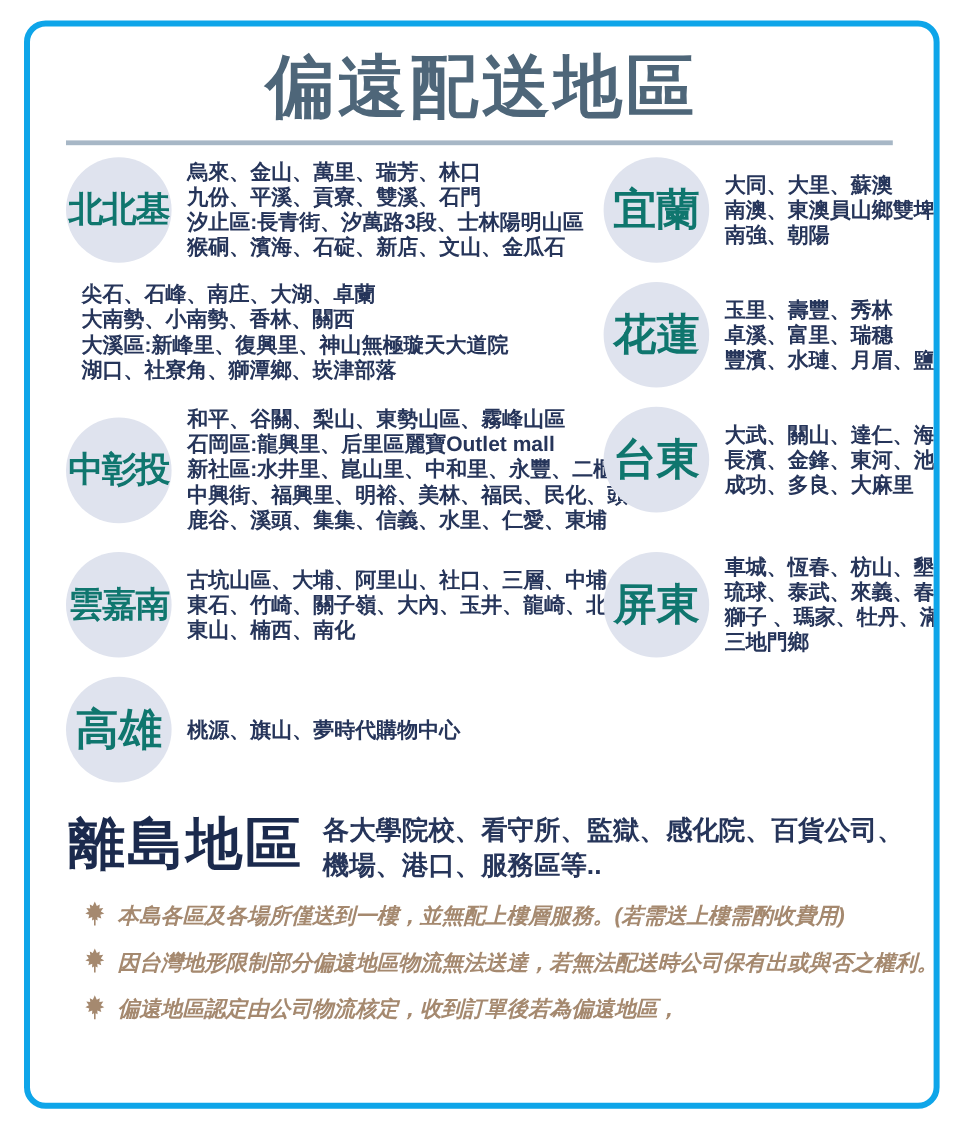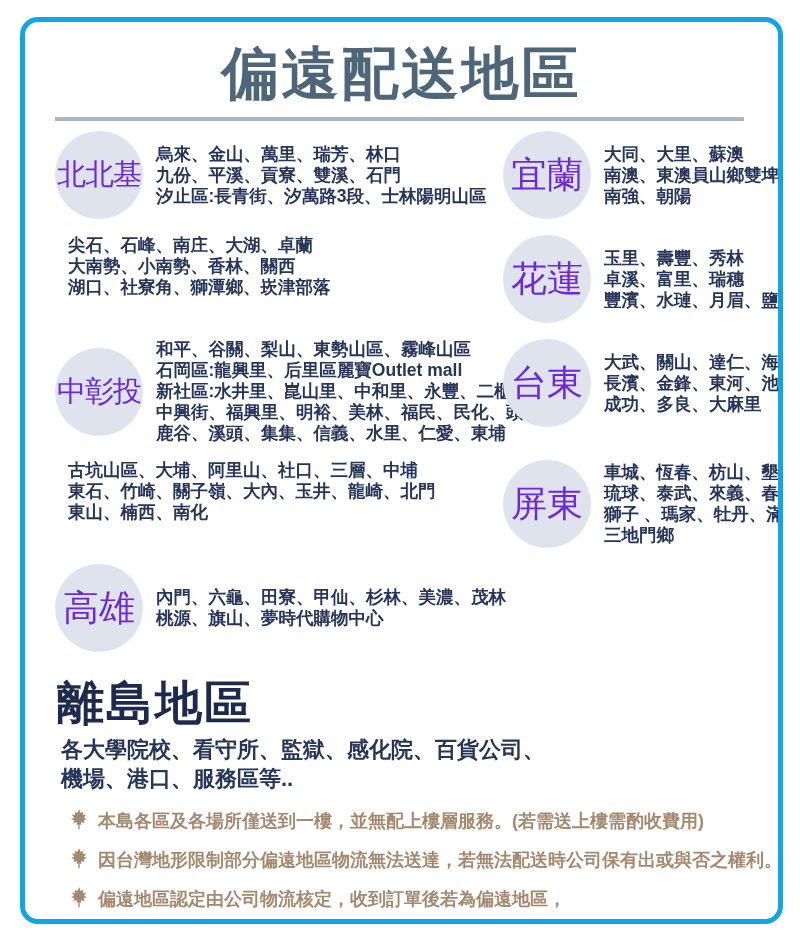--- a/index.html
+++ b/index.html
@@ -30,43 +30,43 @@
     margin-top:8px; letter-spacing:1px;
   }
   
   .rows { padding:10px 0 0 30px; }
   .row { display:flex; align-items:flex-start; margin-bottom:16px; }
   .cell { display:flex; align-items:center; }
   .cell-left { width:448px; flex:none; }
   .cell-right { flex:1; }
   .badge {
     width:88px; height:88px; border-radius:50%; background:#dfe3ee;
-    color:#6d28d9; font-weight:normal; flex:none;
+    color:#0f766e; font-weight:bold; flex:none;
     display:flex; align-items:center; justify-content:center;
   }
   .badge.ch3 { font-size:29px; letter-spacing:-1px; }
   .badge.ch2 { font-size:36px; }
   .lines { margin-left:13px; }
   .lines .line {
     color:#26355a; font-size:17.5px; font-weight:600; line-height:21px;
     white-space:nowrap;
   }
   
-  .offshore { display:flex; align-items:flex-start; padding:6px 0 0 32px;flex-direction:column; }
+  .offshore { display:flex; align-items:flex-start; padding:6px 0 0 32px; }
   .offshore-title {
     font-size:47px; font-weight:bold; color:#1b2a4d; letter-spacing:2px;
     line-height:58px; flex:none;
   }
-  .offshore-lines { margin-left:4px; padding-top:3px; }
+  .offshore-lines { margin-left:16px; padding-top:3px; }
   .offshore-lines .line {
     color:#26355a; font-size:22px; font-weight:bold; line-height:29px;
     white-space:nowrap;
   }
   
-  .footnotes { padding:16px 0 0 44px; }
+  .footnotes { padding:16px 0 0 44px;font-style:italic; }
   .footnote { display:flex; align-items:flex-start; margin-bottom:15px; }
   .leaf { width:20px; height:24px; flex:none; margin:0 9px 0 0; }
   .footnote-lines .line {
     color:#a5896f; font-size:18px; font-weight:bold; line-height:24px;
     white-space:nowrap;
   }
 </style>
 </head>
 <body>
 
@@ -79,37 +79,39 @@
 
   <div class="rows">
 
     <div class="row">
       <div class="cell cell-left">
         <div class="badge ch3">北北基</div>
         <div class="lines">
           <div class="line">烏來、金山、萬里、瑞芳、林口</div>
           <div class="line">九份、平溪、貢寮、雙溪、石門</div>
           <div class="line">汐止區:長青街、汐萬路3段、士林陽明山區</div>
+          <div class="line">猴硐、濱海、石碇、新店、文山、金瓜石</div>
         </div>
       </div>
       <div class="cell cell-right">
         <div class="badge ch2">宜蘭</div>
         <div class="lines">
           <div class="line">大同、大里、蘇澳</div>
           <div class="line">南澳、東澳員山鄉雙埤路</div>
           <div class="line">南強、朝陽</div>
         </div>
       </div>
     </div>
 
     <div class="row">
       <div class="cell cell-left">
         <div class="lines">
           <div class="line">尖石、石峰、南庄、大湖、卓蘭</div>
           <div class="line">大南勢、小南勢、香林、關西</div>
+          <div class="line">大溪區:新峰里、復興里、神山無極璇天大道院</div>
           <div class="line">湖口、社寮角、獅潭鄉、崁津部落</div>
         </div>
       </div>
       <div class="cell cell-right">
         <div class="badge ch2">花蓮</div>
         <div class="lines">
           <div class="line">玉里、壽豐、秀林</div>
           <div class="line">卓溪、富里、瑞穗</div>
           <div class="line">豐濱、水璉、月眉、鹽寮</div>
         </div>
@@ -132,20 +134,21 @@
         <div class="lines">
           <div class="line">大武、關山、達仁、海端</div>
           <div class="line">長濱、金鋒、東河、池上</div>
           <div class="line">成功、多良、大麻里</div>
         </div>
       </div>
     </div>
 
     <div class="row">
       <div class="cell cell-left">
+        <div class="badge ch3">雲嘉南</div>
         <div class="lines">
           <div class="line">古坑山區、大埔、阿里山、社口、三層、中埔</div>
           <div class="line">東石、竹崎、關子嶺、大內、玉井、龍崎、北門</div>
           <div class="line">東山、楠西、南化</div>
         </div>
       </div>
       <div class="cell cell-right">
         <div class="badge ch2">屏東</div>
         <div class="lines">
           <div class="line">車城、恆春、枋山、墾丁</div>
@@ -153,21 +156,20 @@
           <div class="line">獅子 、瑪家、牡丹、滿州</div>
           <div class="line">三地門鄉</div>
         </div>
       </div>
     </div>
 
     <div class="row">
       <div class="cell cell-left">
         <div class="badge ch2">高雄</div>
         <div class="lines">
-          <div class="line">內門、六龜、田寮、甲仙、杉林、美濃、茂林</div>
           <div class="line">桃源、旗山、夢時代購物中心</div>
         </div>
       </div>
     </div>
 
   </div>
 
   <div class="offshore">
     <span class="offshore-title">離島地區</span>
     <div class="offshore-lines">

